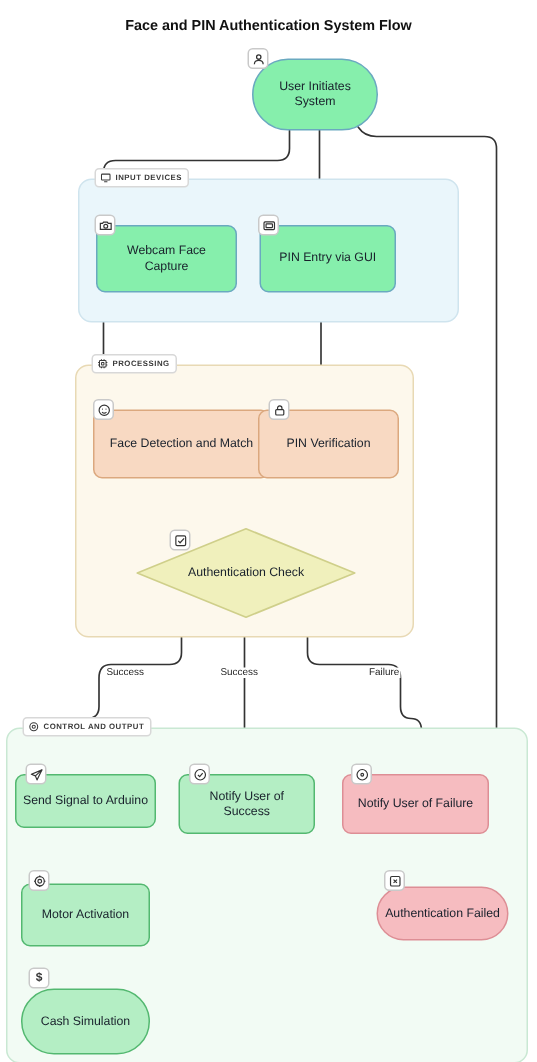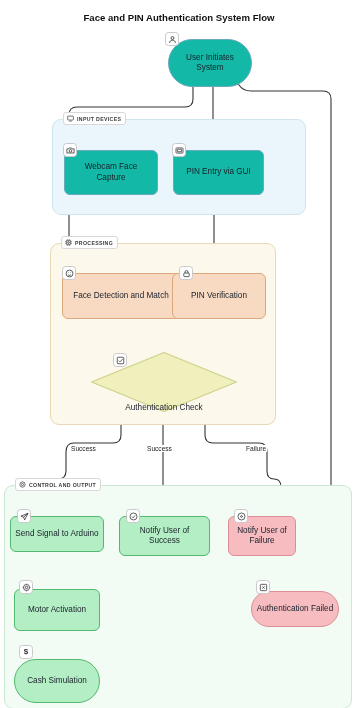--- a/index.html
+++ b/index.html
@@ -66,39 +66,39 @@
     font-size: 8.2px;
     line-height: 1.28;
     color: #18202b;
     border-radius: 6px;
     padding: 2px 4px;
     z-index: 4;
   }
   .node.stadium { border-radius: 999px; }
   .node-label { display: block; }
 
-  .n-blue   { background: #14b8a6; border-color: #6aa9c0; }
+  .n-blue   { background: #86efac; border-color: #6aa9c0; }
   .n-peach  { background: #f8d9c2; border-color: #dba87e; }
   .n-green  { background: #b4eec4; border-color: #53b870; }
   .n-red    { background: #f6bcc0; border-color: #dd8e95; }
 
   
   .diamond {
     position: absolute;
     z-index: 4;
   }
   .diamond .dshape {
     position: absolute;
     inset: 0;
   }
   .diamond .dtext {
     position: absolute;
     inset: 0;
     display: flex;
-    align-items: flex-end;
+    align-items: center;
     justify-content: center;
     text-align: center;
     font-size: 8.2px;
     line-height: 1.28;
     color: #18202b;
   }
 
   
   .badge {
     position: absolute;
@@ -296,21 +296,21 @@
   <div class="node n-green" style="left:119px; top:505px; width:91px; height:40px;">
     <span class="node-label">Notify User of Success</span>
   </div>
   <div class="badge" style="left:126px; top:498px;">
     <svg width="9" height="9" viewBox="0 0 16 16" fill="none" stroke="#333" stroke-width="1.4">
       <circle cx="8" cy="8" r="6.2"></circle>
       <path d="M5.2 8.2l2.1 2.1 3.6-4.2"></path>
     </svg>
   </div>
 
-  <div class="node n-red" style="left:228px; top:505px; width:68px; height:40px;">
+  <div class="node n-red" style="left:228px; top:505px; width:98px; height:40px;">
     <span class="node-label">Notify User of Failure</span>
   </div>
   <div class="badge" style="left:234px; top:498px;">
     <svg width="9" height="9" viewBox="0 0 16 16" fill="none" stroke="#333" stroke-width="1.4">
       <circle cx="8" cy="8" r="6.2"></circle>
       <circle cx="8" cy="8" r="1.6"></circle>
     </svg>
   </div>
 
   <div class="node n-green" style="left:14px; top:578px; width:86px; height:42px;">

